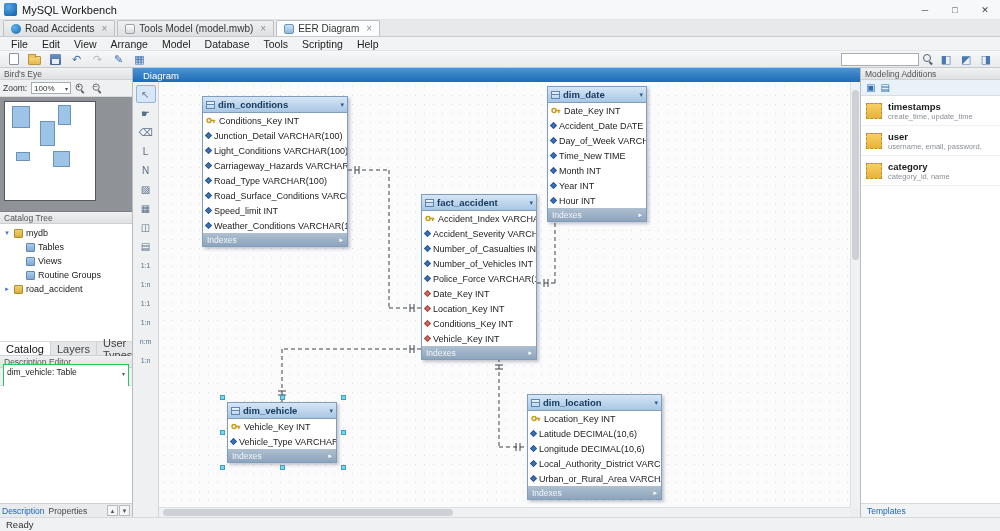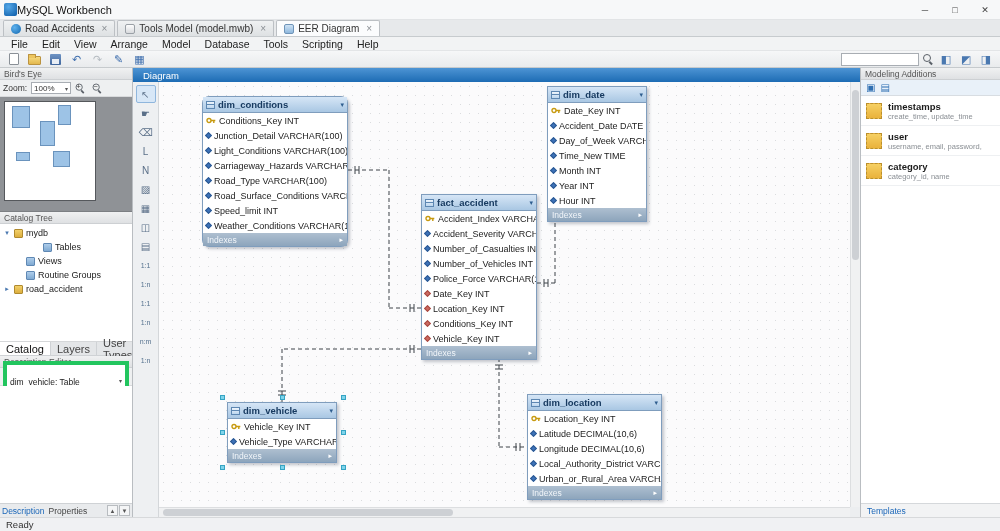--- a/index.html
+++ b/index.html
@@ -1,20 +1,20 @@
 <!DOCTYPE html>
 <html><head>
 <meta charset="utf-8">
 <style>
 *{margin:0;padding:0;box-sizing:border-box}
 html,body{width:1000px;height:531px;overflow:hidden}
 body{font-family:"Liberation Sans","DejaVu Sans",sans-serif;font-size:11px;color:#222;background:#fff;position:relative}
 
 
-.titlebar{height:20px;display:flex;align-items:center;background:#f7f8f9;border-bottom:1px solid #e2e4e6;padding-left:4px;}
+.titlebar{height:20px;display:flex;align-items:center;background:#f7f8f9;border-bottom:1px solid #e2e4e6;padding-left:4px;gap:5px}
 .app-icon{width:13px;height:13px;border-radius:2px;background:radial-gradient(circle at 35% 30%,#55a8e8,#0c5ca8)}
 .win-title{font-size:11px;color:#111}
 .win-controls{margin-left:auto;display:flex;height:100%}
 .win-btn{width:30px;display:flex;align-items:center;justify-content:center;font-size:9px;color:#444}
 
 
 .tabbar{height:17px;background:#e7e9eb;border-bottom:1px solid #c7cbce;display:flex;align-items:flex-end;padding-left:3px}
 .doc-tab{height:16px;display:flex;align-items:center;gap:4px;padding:0 7px;border:1px solid #bcc0c4;border-bottom:none;background:linear-gradient(#eff1f2,#dee1e3);font-size:10px;margin-right:2px;border-radius:2px 2px 0 0;color:#333;white-space:nowrap}
 .doc-tab.active{background:#fbfcfd}
 .tab-x{color:#8a8f94;font-size:10px;margin-left:3px}
@@ -58,21 +58,21 @@
 .tree-area{background:#fff;height:118px;border-bottom:1px solid #d5d7d9;padding-top:2px;overflow:hidden;flex:0 0 auto}
 .tree-row{height:14px;display:flex;align-items:center;gap:3px;font-size:9px;color:#222;white-space:nowrap}
 .tree-exp{width:8px;text-align:center;color:#4a78b0;font-size:7px;flex:0 0 auto}
 .tree-ic{width:9px;height:9px;border-radius:1px;flex:0 0 auto}
 .tree-ic.schema-icon{background:linear-gradient(#f2d06a,#dcae3e);border:1px solid #b08a2e}
 .tree-ic.folder-blue{background:linear-gradient(#aecdea,#7fa9d2);border:1px solid #5f88b4}
 .lp-tabs{height:14px;display:flex;background:#e4e6e8;border-bottom:1px solid #cfd2d5;flex:0 0 auto}
 .lp-tab{padding:0 6px;font-size:11px;display:flex;align-items:center;color:#444;border-right:1px solid #cfd2d5}
 .lp-tab.active{background:#fff;color:#111}
 .selector-row{height:18px;display:flex;align-items:center;padding:2px 3px;background:#eef0f1;border-bottom:1px solid #d8dadc;flex:0 0 auto}
-.desc-select{flex:1;height:14px;border:4px solid #22c55e;background:#fff;font-size:8.5px;display:flex;align-items:flex-start;justify-content:space-between;padding:12px 3px}
+.desc-select{flex:1;height:14px;border:1px solid #22c55e;background:#fff;font-size:8.5px;display:flex;align-items:flex-end;justify-content:space-between;padding:12px 3px}
 .desc-body{flex:1;background:#fff}
 .bottom-tabs{height:14px;display:flex;align-items:center;background:#e9ebed;border-top:1px solid #cfd2d5;padding:0 2px;gap:4px;flex:0 0 auto}
 .bottom-tab{font-size:8.5px;color:#444}
 .bottom-tab.active{color:#1a66b8}
 .bnav{margin-left:auto;display:flex;gap:1px}
 .bnav span{width:11px;height:11px;border:1px solid #b8bcc0;background:#f4f5f6;font-size:6px;display:flex;align-items:center;justify-content:center;color:#555}
 
 
 .middle{flex:1;display:flex;flex-direction:column;min-width:0}
 .diagram-strip{height:14px;background:linear-gradient(#4d94d4,#1d6cb4);display:flex;align-items:center;padding-left:10px;color:#fff;font-size:9.5px;flex:0 0 auto}
@@ -223,21 +223,21 @@
           <span class="thumb-rect" style="left: 48px; top: 49px; width: 17px; height: 16px;"></span>
         </div>
     </div>
     <div class="sect-header">Catalog Tree</div>
     <div class="tree-area">
         <div class="tree-row" style="padding-left: 3px;">
           <span class="tree-exp">▾</span>
           <span class="tree-ic schema-icon"></span>
           <span>mydb</span>
         </div>
-        <div class="tree-row" style="padding-left: 32px;">
+        <div class="tree-row" style="padding-left: 15px;">
           <span class="tree-exp"></span>
           <span class="tree-ic folder-blue"></span>
           <span>Tables</span>
         </div>
         <div class="tree-row" style="padding-left: 15px;">
           <span class="tree-exp"></span>
           <span class="tree-ic folder-blue"></span>
           <span>Views</span>
         </div>
         <div class="tree-row" style="padding-left: 15px;">
@@ -355,21 +355,21 @@
             <line x1="361" y1="369" x2="361" y2="361" stroke="#3c4248" stroke-width="1"></line>
             <line x1="357" y1="369" x2="357" y2="361" stroke="#3c4248" stroke-width="1"></line>
           </svg>
         <div class="vscroll">
             <div class="vthumb"></div>
           </div>
         <div class="hscroll">
             <div class="hthumb"></div>
           </div>
         <div class="scorner"></div>
-      <div class="er-table" style="left: 43px; top: 14px; width: 146px; border-radius: 7px;">
+      <div class="er-table" style="left: 43px; top: 14px; width: 146px;">
             <div class="er-header">
               <span class="er-hicon"></span>
               <span class="er-title">dim_conditions</span>
               <span class="er-caret">▾</span>
             </div>
             <div class="er-row">
               <svg width="10" height="9" viewBox="0 0 10 9" style="flex: 0 0 auto;">
                 <circle cx="3" cy="4.5" r="2" fill="none" stroke="#c79a10" stroke-width="1.4"></circle>
                 <path d="M5 4.5 H9.3 M7.8 4.5 V7" fill="none" stroke="#c79a10" stroke-width="1.4"></path>
               </svg>

